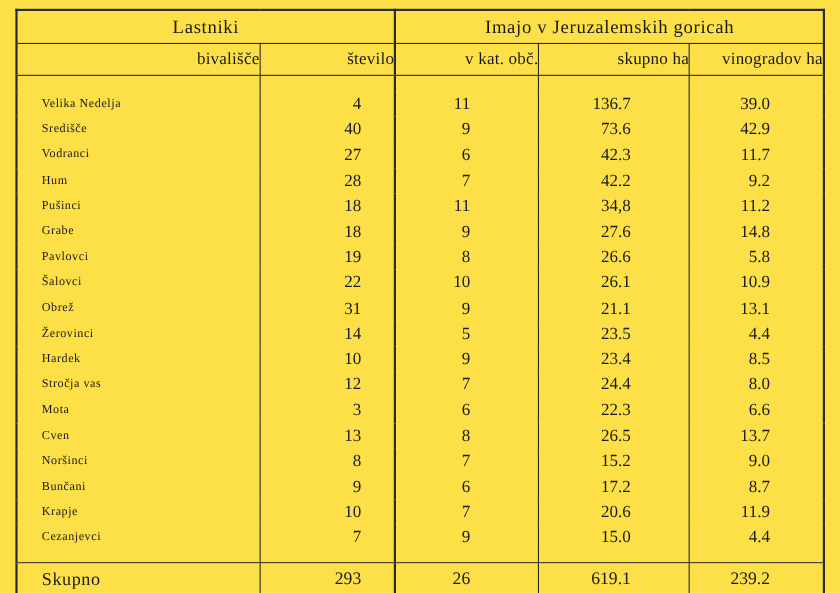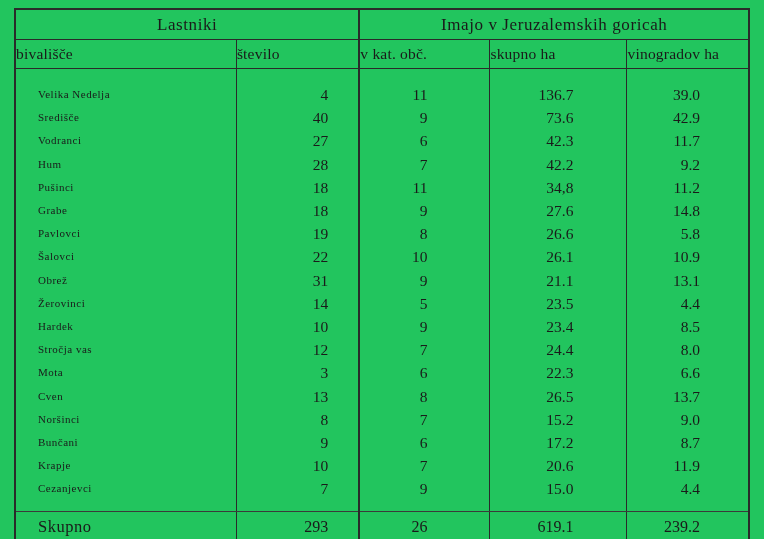--- a/index.html
+++ b/index.html
@@ -11,21 +11,21 @@
     width: 764px;
     height: 539px;
     font-family: "Liberation Serif", serif;
     color: #1a1a1a;
     overflow: hidden;
   }
   .page {
     position: relative;
     width: 764px;
     height: 539px;
-    background: #22c55e;
+    background: #fde047;
     text-decoration: underline;
   }
   table.tbl {
     position: absolute;
     left: 14px;
     top: 8px;
     width: 736px;
     border-collapse: collapse;
     font-family: "Liberation Serif", serif;
   }
@@ -50,21 +50,21 @@
   .hline-thin { border-bottom: 1px solid #3a3a3a; }
 
   .hdr-group {
     text-align: center;
     font-size: 17px;
     letter-spacing: 0.6px;
     height: 29px;
     line-height: 29px;
   }
   .hdr-sub {
-    text-align: left;
+    text-align: right;
     font-size: 15.5px;
     height: 28px;
     line-height: 28px;
     letter-spacing: 0.2px;
   }
   .cell-place {
     text-align: left;
     padding-left: 22px !important;
     font-size: 11px;
     height: 23.2px;

